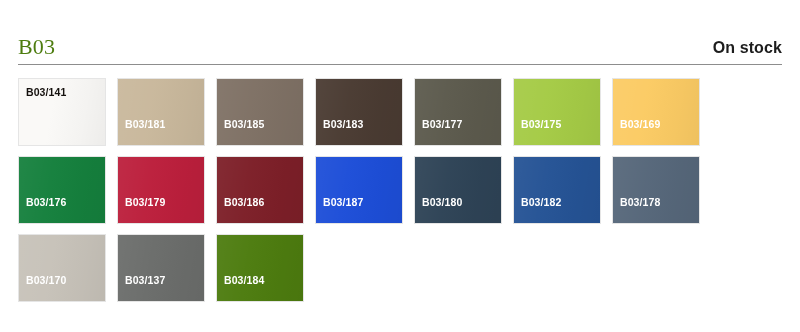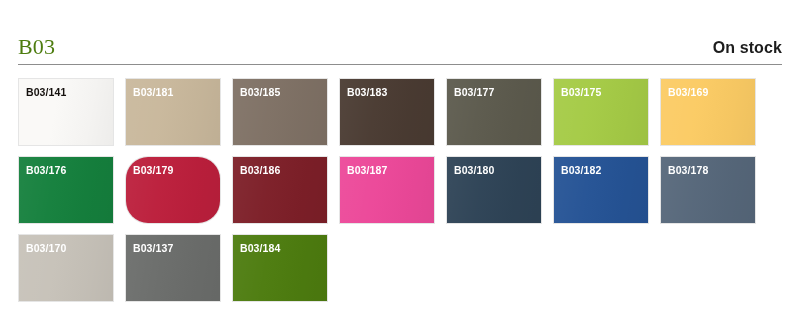--- a/index.html
+++ b/index.html
@@ -57,21 +57,21 @@
   }
   
   .grid {
     display: flex;
     flex-wrap: wrap;
     gap: 10px 11px;
     margin-top: 13px;
   }
   .swatch {
     position: relative;
-    width: 96px;
+    width: 88px;
     height: 68px;
     box-sizing: border-box;
     overflow: hidden;
     border: 1px solid rgba(0, 0, 0, 0.10);
     background-clip: padding-box;
   }
   .swatch::after {
     
     content: "";
     position: absolute;
@@ -88,21 +88,21 @@
     top: 7px;
     left: 7px;
     z-index: 2;
     font-family: "Liberation Sans", sans-serif;
     font-size: 10.5px;
     line-height: 13px;
     font-weight: 700;
     letter-spacing: 0.1px;
     white-space: nowrap;
   }
-  .label-light { color: #ffffff; }
+  .label-light { color: #ffffff; margin-top: 32px; }
   .label-dark  { color: #15110e; }
 </style>
 </head>
 <body>
 
 <div class="page">
 
   <div class="header">
     <div class="title">B03</div>
     <div class="stock">On stock</div>
@@ -128,27 +128,27 @@
       </div>
       <div class="swatch" style="background-color: rgb(165, 203, 70);">
         <span class="swatch-label label-light">B03/175</span>
       </div>
       <div class="swatch" style="background-color: rgb(251, 203, 100);">
         <span class="swatch-label label-light">B03/169</span>
       </div>
       <div class="swatch" style="background-color: #15803d;">
         <span class="swatch-label label-light">B03/176</span>
       </div>
-      <div class="swatch" style="background-color: rgb(188, 31, 60); border-radius: 23px;">
+      <div class="swatch" style="background-color: rgb(188, 31, 60);">
         <span class="swatch-label label-light">B03/179</span>
       </div>
       <div class="swatch" style="background-color: rgb(125, 31, 40); padding-left: 47px;">
         <span class="swatch-label label-light">B03/186</span>
       </div>
-      <div class="swatch" style="background-color: #ec4899;">
+      <div class="swatch" style="background-color: #1d4ed8;">
         <span class="swatch-label label-light">B03/187</span>
       </div>
       <div class="swatch" style="background-color: rgb(46, 67, 86);">
         <span class="swatch-label label-light">B03/180</span>
       </div>
       <div class="swatch" style="background-color: rgb(37, 83, 149);">
         <span class="swatch-label label-light">B03/182</span>
       </div>
       <div class="swatch" style="background-color: rgb(86, 103, 122);">
         <span class="swatch-label label-light">B03/178</span>

